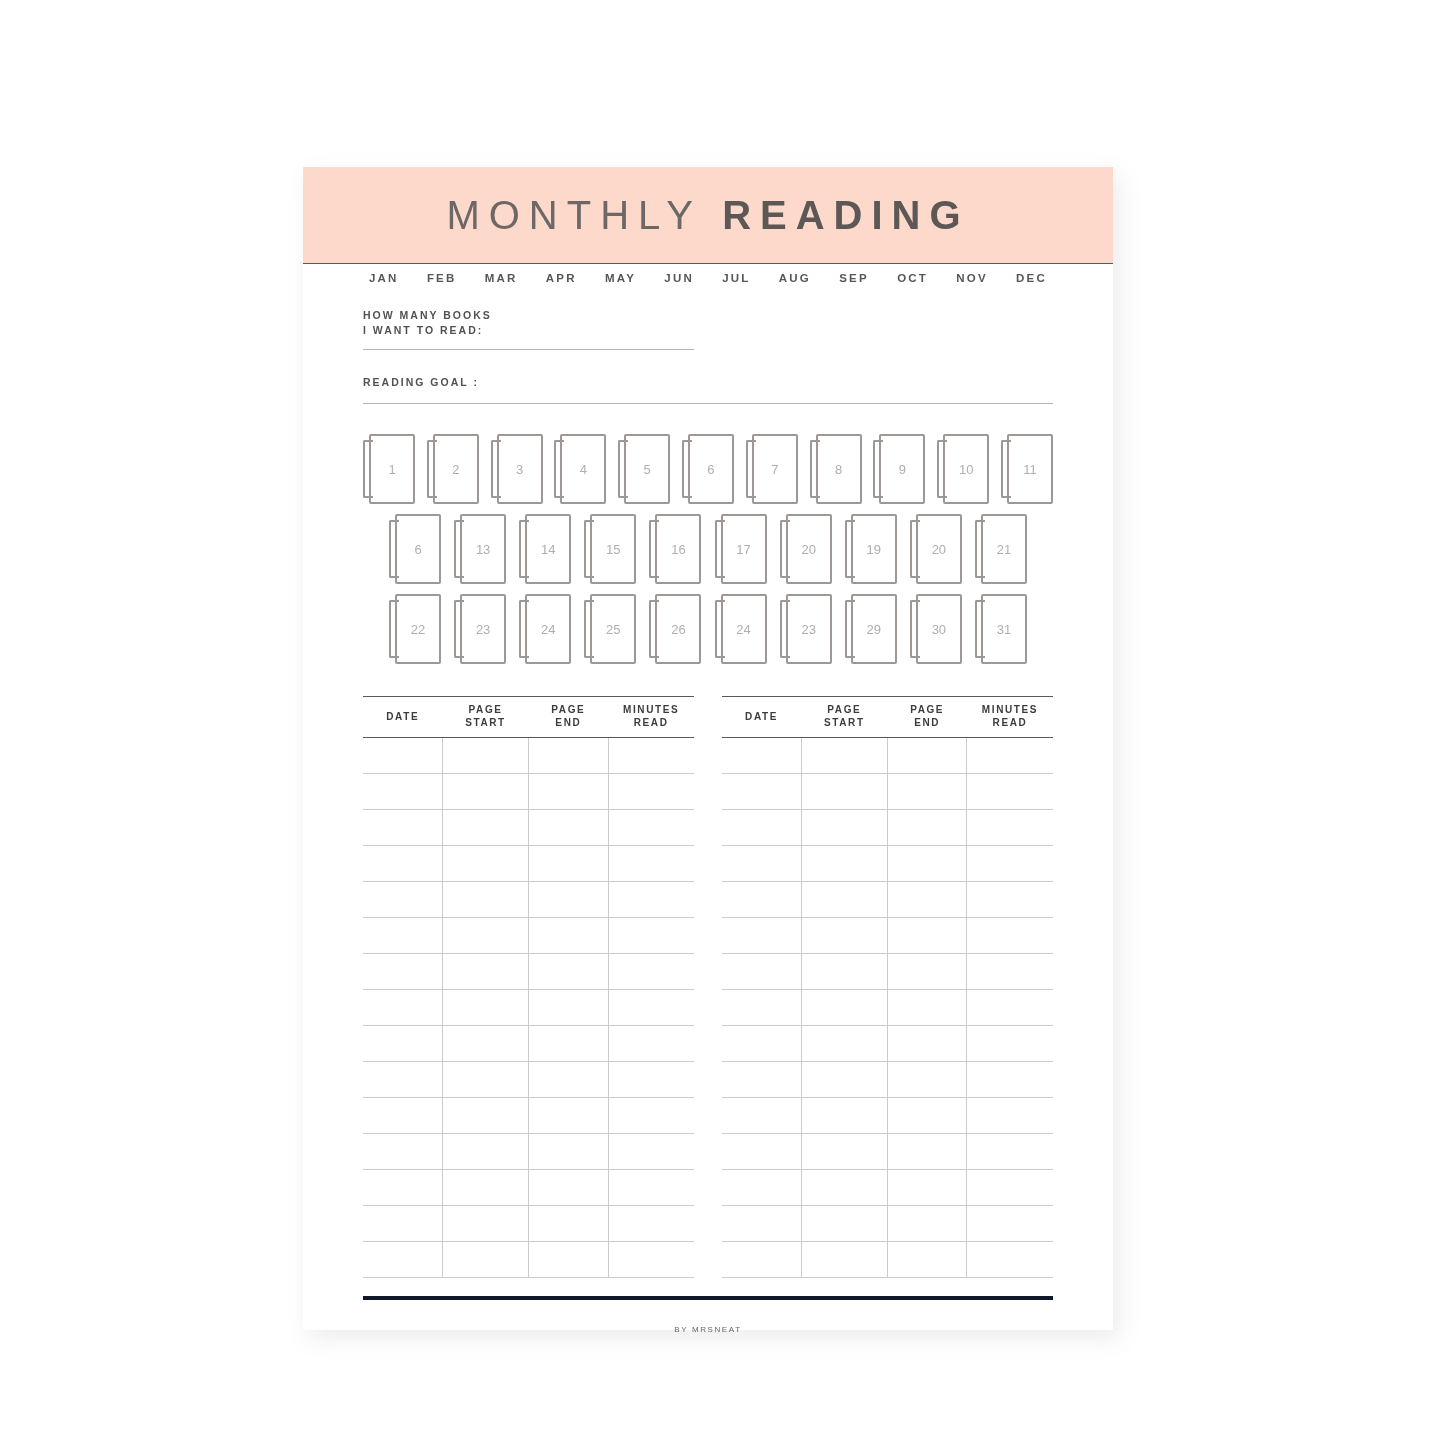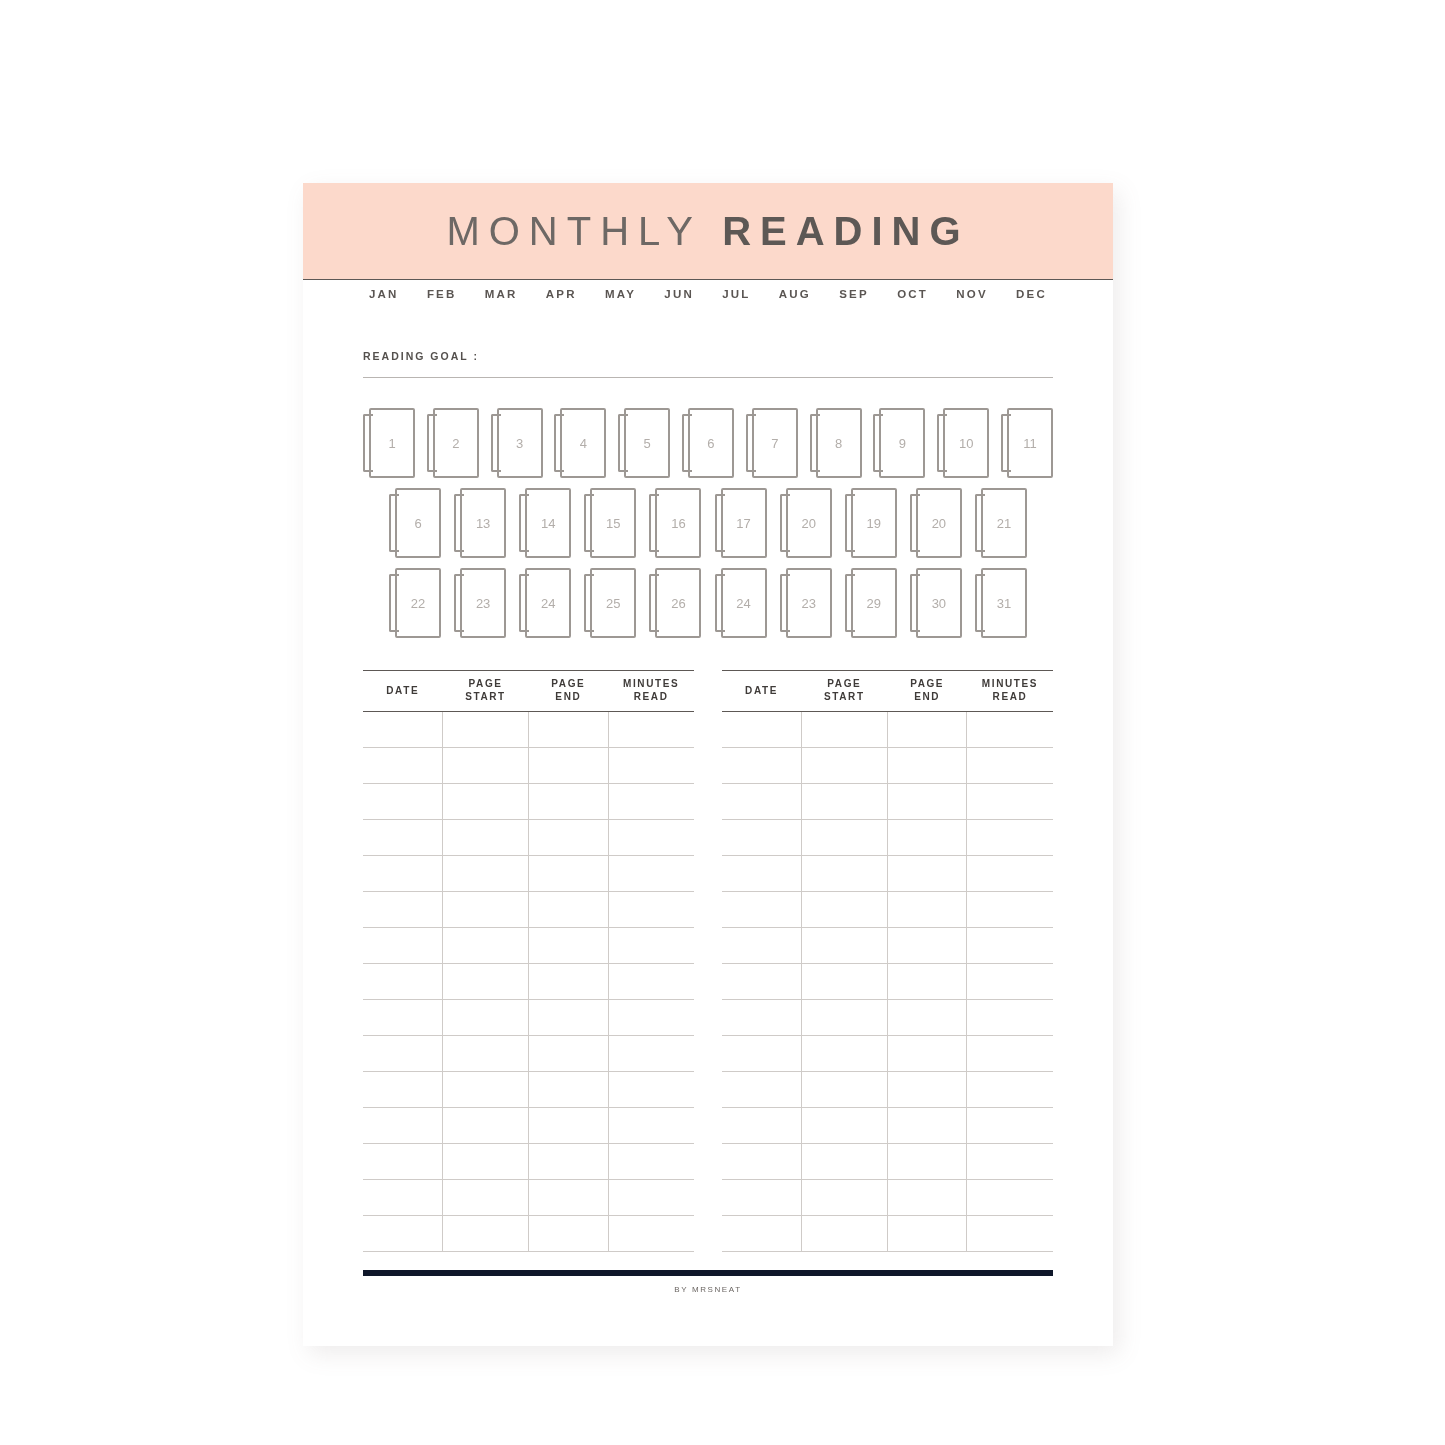--- a/index.html
+++ b/index.html
@@ -13,21 +13,21 @@
   #stage {
     position: relative;
     width: 1445px;
     height: 1445px;
     background: #ffffff;
     overflow: hidden;
   }
   .page {
     position: absolute;
     left: 303px;
-    top: 183px;
+    top: 167px;
     width: 810px;
     height: 1163px;
     background: #ffffff;
     box-shadow: 6px 8px 22px rgba(120,110,105,0.13);
   }
   .header-band {
     height: 96px;
     background: #fcd9cb;
     display: flex;
     align-items: center;
@@ -159,22 +159,22 @@
   }
   .log-table td:last-child { border-right: none; }
   .log-table td.first { border-left: none; }
   .log-table th.c-date { width: 24%; }
   .log-table th.c-ps { width: 26%; }
   .log-table th.c-pe { width: 24%; }
   .log-table th.c-mr { width: 26%; }
 
   .footer {
     margin-top: 18px;
-    border-top: 6px solid #0f172a;
-    padding-top: 2px;
+    border-top: 4px solid #0f172a;
+    padding-top: 18px;
     text-align: center;
   }
   .footer span {
     font-size: 8px;
     letter-spacing: 1.6px;
     color: #6b6663;
   }
 </style>
 </head>
 <body>
@@ -200,20 +200,27 @@
           <div class="month">JUN</div>
           <div class="month">JUL</div>
           <div class="month">AUG</div>
           <div class="month">SEP</div>
           <div class="month">OCT</div>
           <div class="month">NOV</div>
           <div class="month">DEC</div>
         </div>
 
       <div class="goal-row">
+        <div class="goal-block">
+          <div class="goal-label">
+            <span>HOW MANY BOOKS</span><br>
+            <span>I WANT TO READ:</span>
+          </div>
+          <div class="goal-line"></div>
+        </div>
       </div>
 
       <div class="goal-full">
         <div class="goal-label">READING GOAL :</div>
         <div class="goal-line"></div>
       </div>
 
       <div class="books-area">
         <div class="book-row" id="book-row-1">
             <div class="book">

